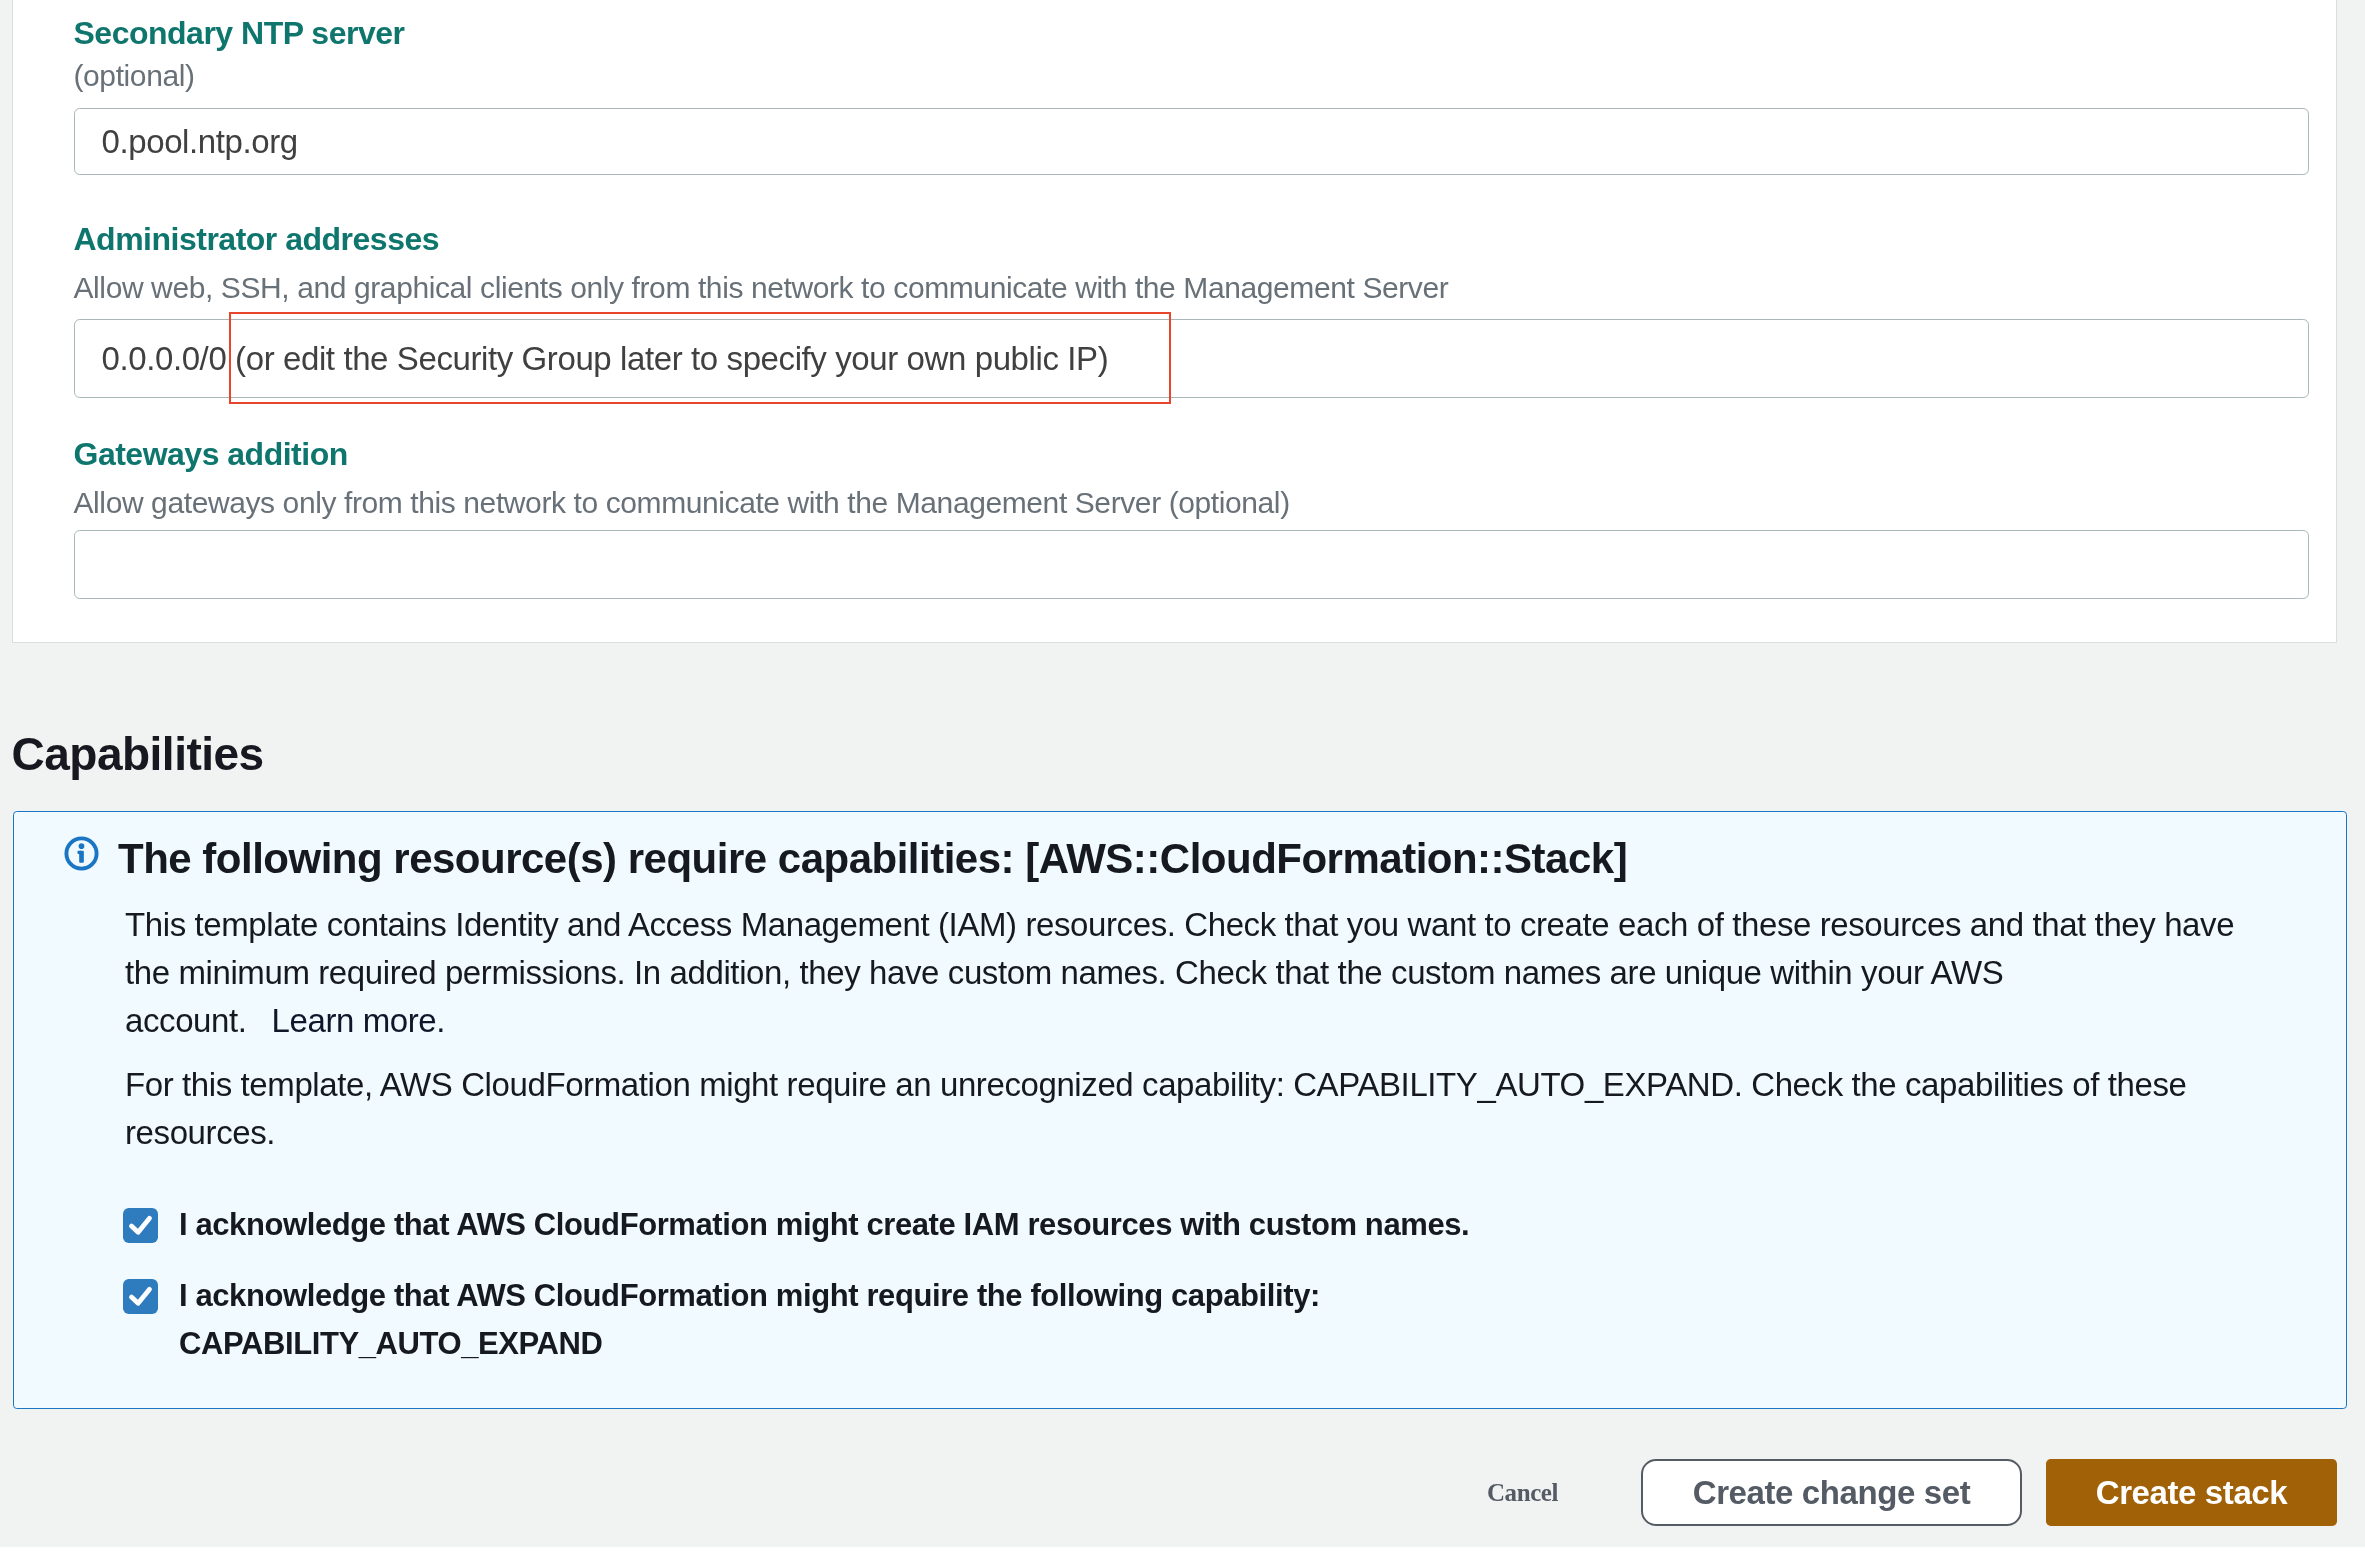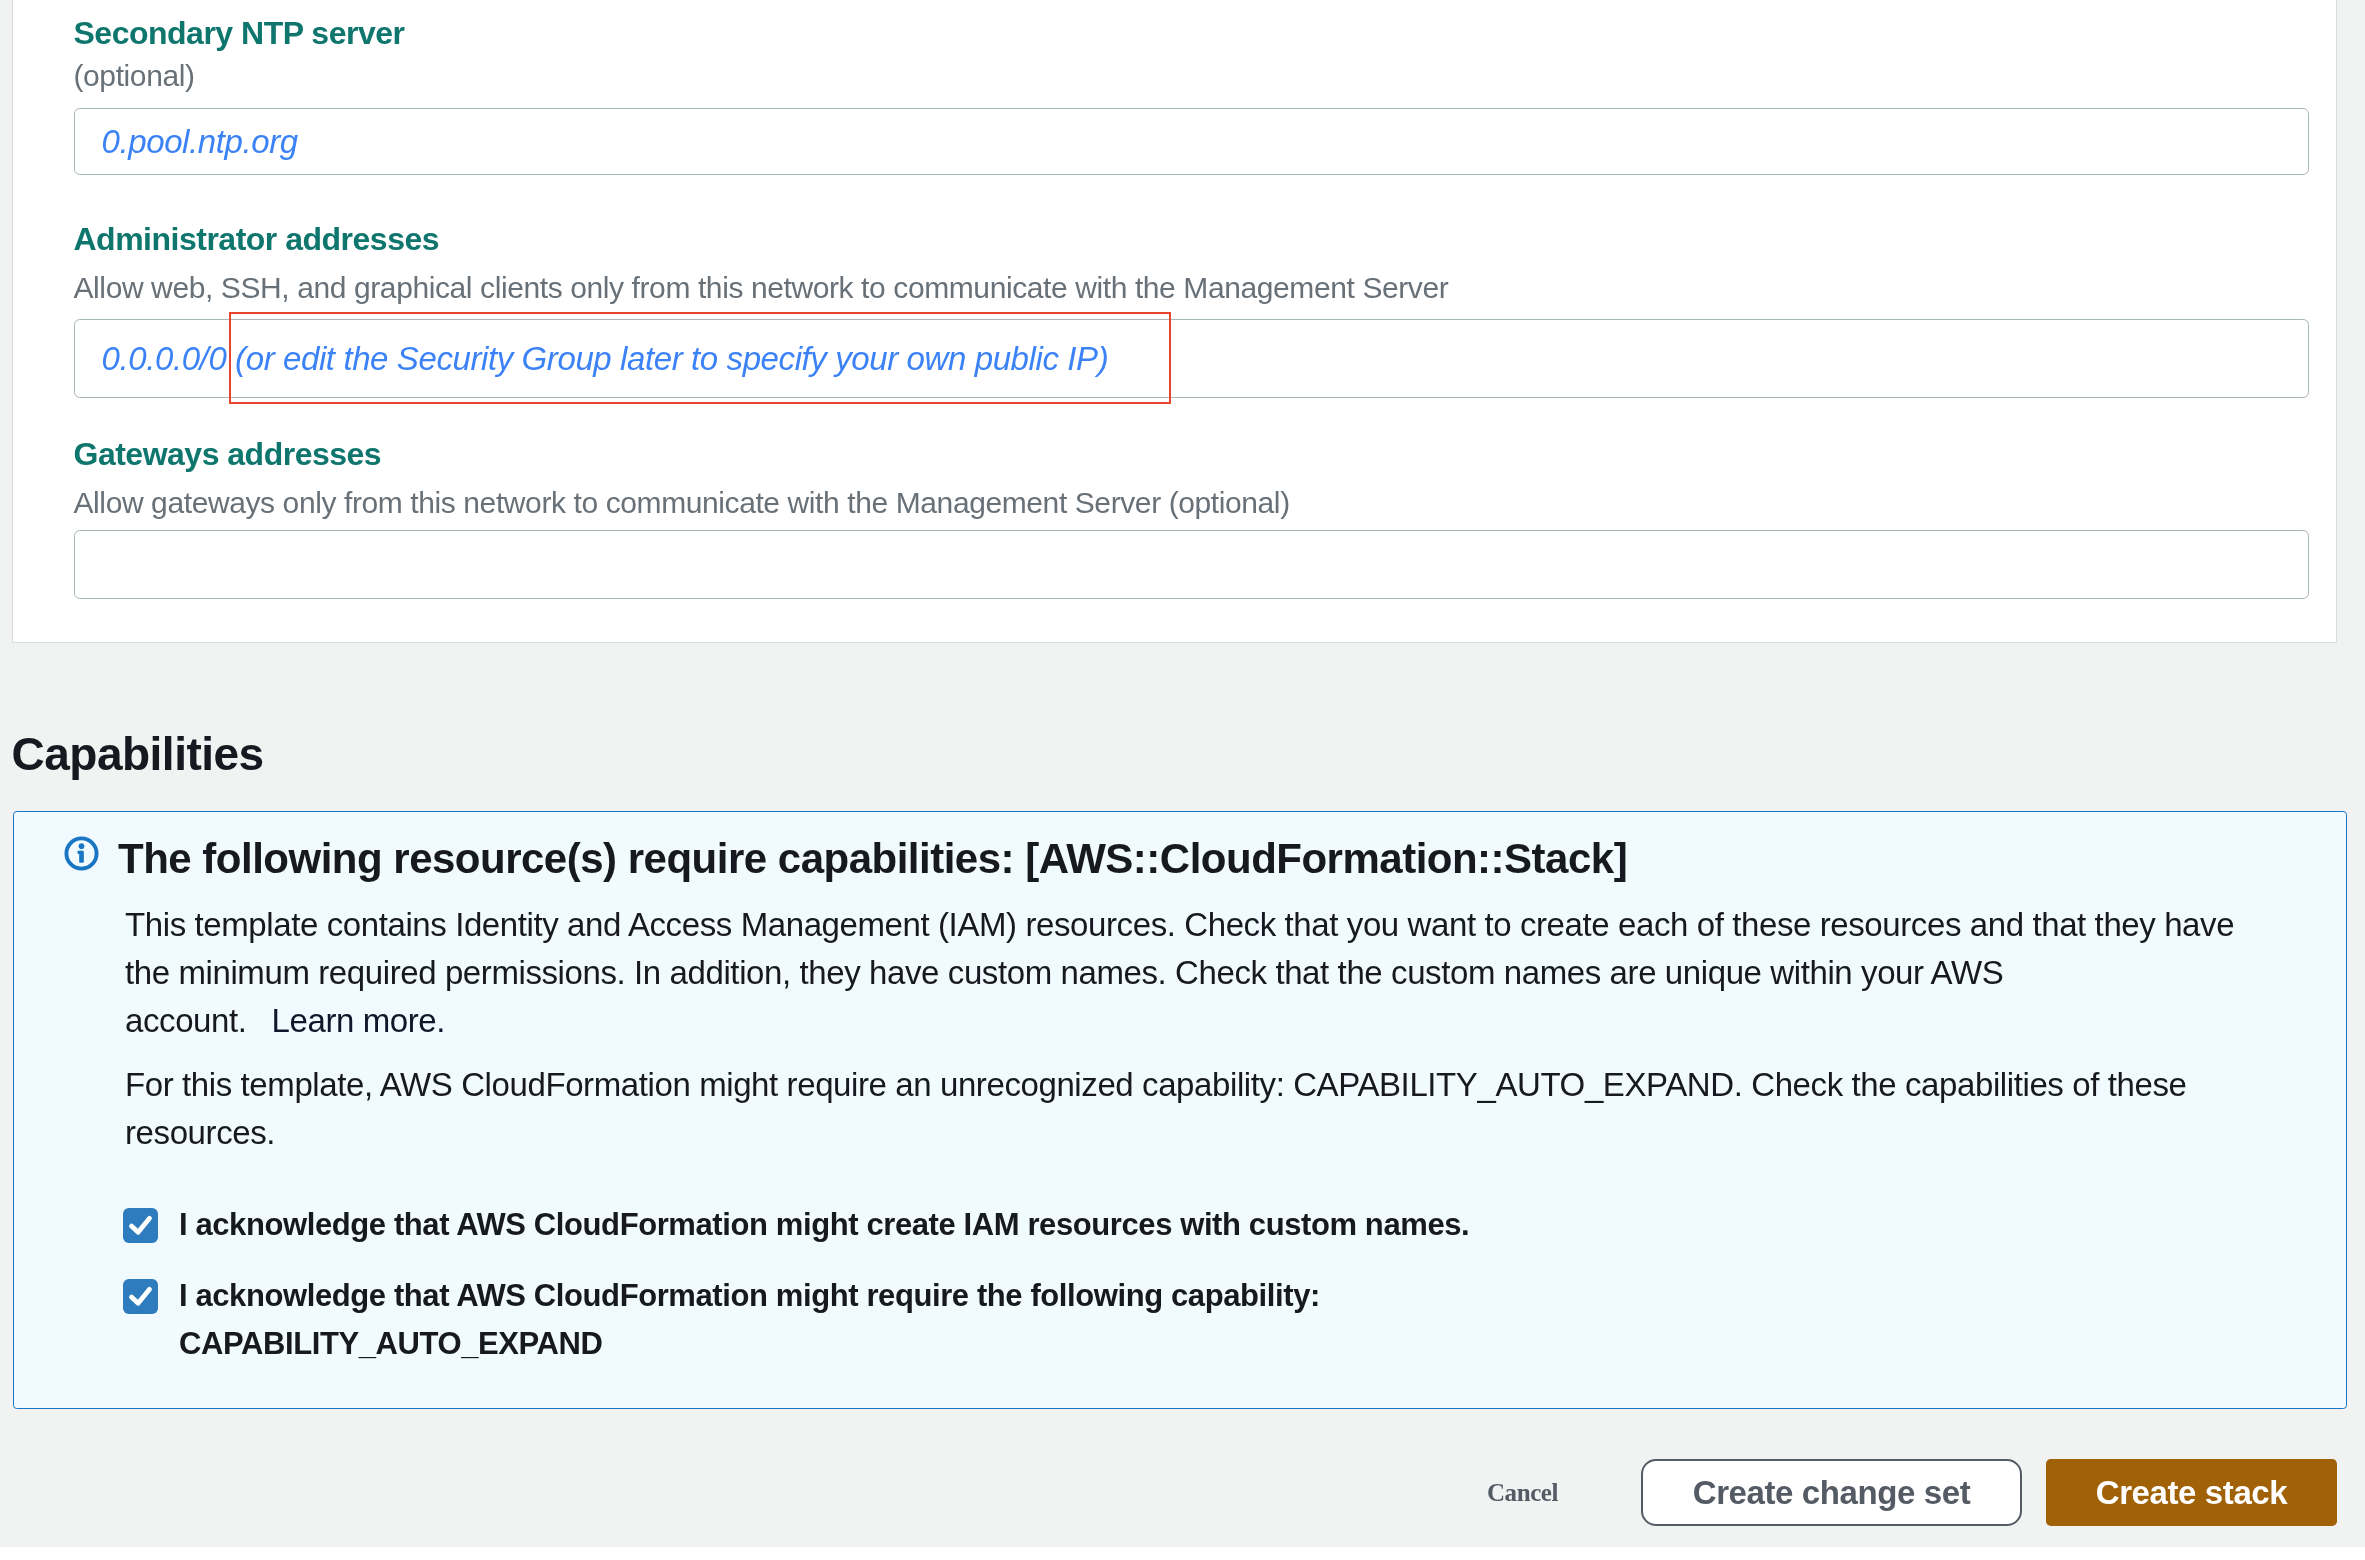--- a/index.html
+++ b/index.html
@@ -26,22 +26,22 @@
   .field-sub{
     position:absolute;left:61px;
     font-size:30px;font-weight:400;letter-spacing:-0.4px;color:#687078;
     line-height:40px;white-space:nowrap;
   }
   .text-input{
     position:absolute;left:61px;width:2235px;height:67px;
     box-sizing:border-box;
     border:1.9px solid #aab7b8;border-radius:5.8px;background:#fff;
     font-family:"Liberation Sans","DejaVu Sans",sans-serif;
-    font-size:33px;letter-spacing:-0.4px;color:#3b82f6;
-    padding:0 0 0 27px;outline:none;font-style:italic;
+    font-size:33px;letter-spacing:-0.4px;color:#404040;
+    padding:0 0 0 27px;outline:none;
   }
   .red-annotation{
     position:absolute;left:229px;top:312px;width:938px;height:88px;
     border:2.9px solid #e8462c;background:transparent;z-index:5;
   }
 
   
   .section-heading{
     position:absolute;left:11.5px;top:686px;
     font-size:46px;font-weight:700;letter-spacing:-0.5px;color:#16191f;
@@ -117,21 +117,21 @@
   <section class="form-panel">
 
     <div class="field-label" style="top:15.4px">Secondary NTP server</div>
     <div class="field-sub" style="top:60px">(optional)</div>
     <input class="text-input" style="top: 112px;" type="text" value="0.pool.ntp.org">
 
     <div class="field-label" style="top:222px">Administrator addresses</div>
     <div class="field-sub" style="top:272px">Allow web, SSH, and graphical clients only from this network to communicate with the Management Server</div>
     <input class="text-input" style="top: 323px; height: 79px;" type="text" value="0.0.0.0/0 (or edit the Security Group later to specify your own public IP)">
 
-    <div class="field-label" style="top:437px">Gateways addresses</div>
+    <div class="field-label" style="top:437px">Gateways addition</div>
     <div class="field-sub" style="top:487px">Allow gateways only from this network to communicate with the Management Server (optional)</div>
     <input class="text-input" style="top: 534px; height: 69px;" type="text" value="">
   </section>
 
   <div class="red-annotation"></div>
 
   <h2 class="section-heading">Capabilities</h2>
 
   <div class="alert"></div>
 

